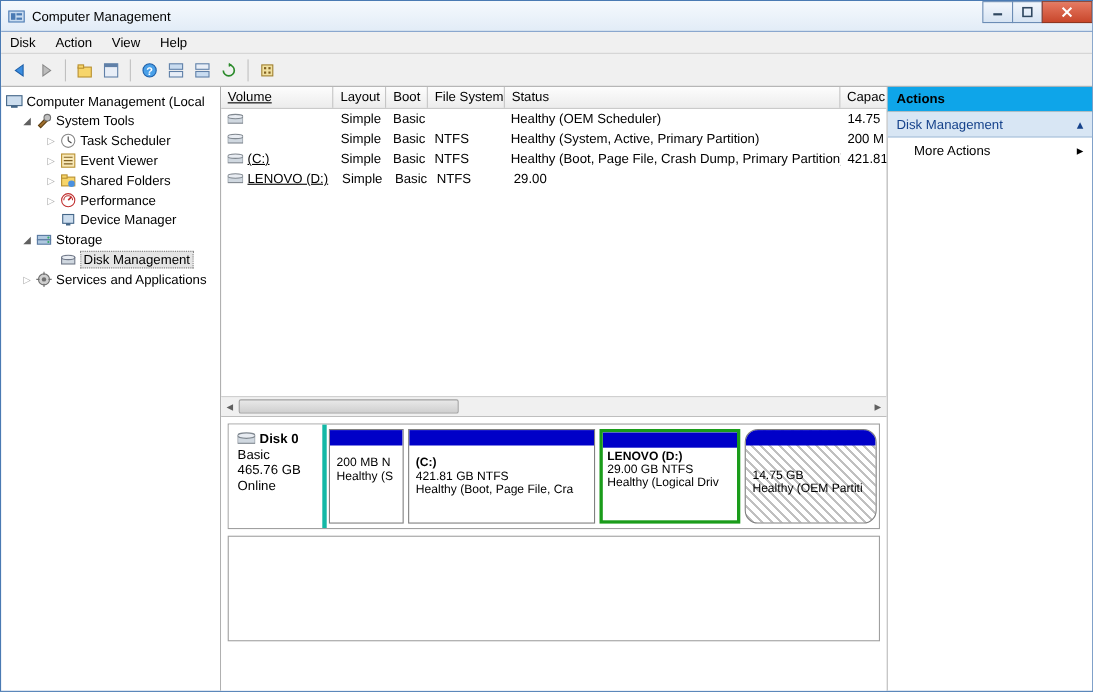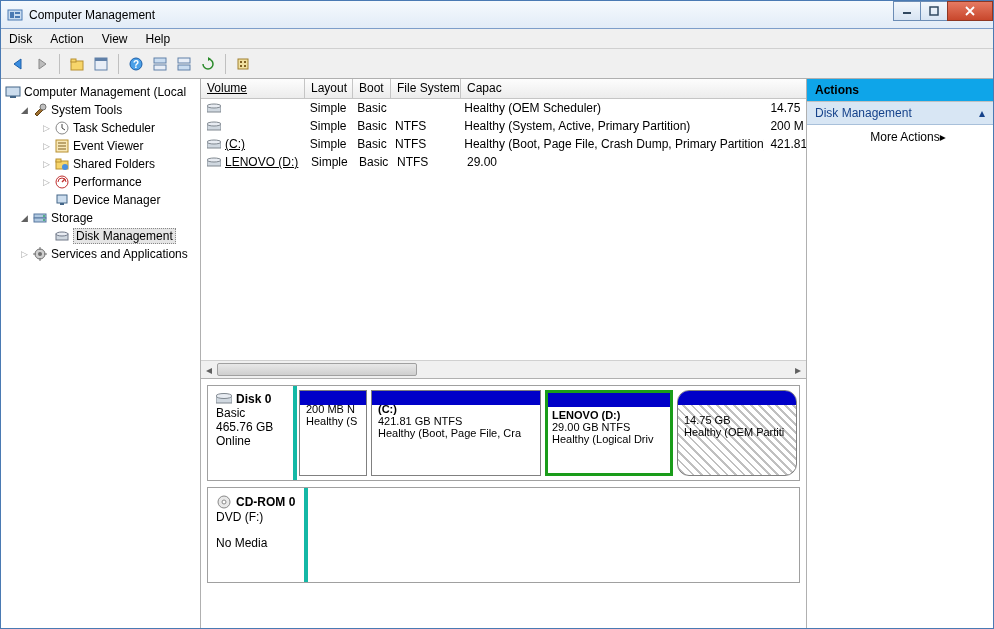--- a/index.html
+++ b/index.html
@@ -93,29 +93,29 @@
   .vl-scroll{height:18px;background:#f0f0f0;border-top:1px solid #d0d0d0;position:relative;}
   .vl-scroll .thumb{position:absolute;left:16px;top:2px;height:13px;width:200px;background:linear-gradient(#e8e8e8,#cfcfcf);border:1px solid #a0a0a0;border-radius:2px;}
   .vl-scroll .arr{position:absolute;top:0;width:16px;height:17px;display:flex;align-items:center;justify-content:center;color:#606060;}
   .vl-scroll .arr.l{left:0;} .vl-scroll .arr.r{right:0;}
   
   .disk-graph{flex:1;overflow:hidden;padding:0;background:#fff;}
   .disk-block{display:flex;border:1px solid #a0a0a0;margin:6px;}
   .disk-info{width:100px;padding:6px 8px;border-right:4px solid #14b8a6;background:#fff;}
   .disk-info .dname{font-weight:bold;display:flex;align-items:center;gap:4px;}
   .parts{flex:1;display:flex;}
-  .part{border:1px solid #808080;margin:4px 2px;position:relative;padding:12px 6px 4px 6px;font-size:11px;overflow:hidden;white-space:nowrap;}
+  .part{border:1px solid #808080;margin:4px 2px;position:relative;padding:24px 6px 4px 6px;font-size:11px;overflow:hidden;white-space:nowrap;}
   .part .phdr{position:absolute;left:0;right:0;top:0;height:14px;background:#0000c8;}
   .part.sel{border:3px solid #1a9c1a;padding:16px 4px 2px 4px;}
   .part .pname{font-weight:bold;}
   .part.hatch{background:repeating-linear-gradient(45deg,#fff,#fff 4px,#c0c0c0 4px,#c0c0c0 6px);border-radius:12px;}
   .actions-pane{width:186px;display:flex;flex-direction:column;}
   .ap-title{background:#0ea5e9;border-bottom:1px solid #c0c0c0;padding:4px 8px;font-weight:bold;}
   .ap-section{background:#d8e6f4;border-bottom:1px solid #a8c0da;padding:4px 8px;display:flex;justify-content:space-between;color:#15428b;}
-  .ap-item{padding:5px 8px 5px 24px;display:flex;justify-content:center;}
+  .ap-item{padding:5px 8px 5px 24px;display:flex;justify-content:space-between;}
   .vol-sel{background:#3399ff;color:#fff;padding:0 28px 0 2px;display:inline-block;}
   svg{display:block;}
 </style>
 </head>
 <body>
 
 <div class="titlebar">
   <span class="ic">
     <svg width="16" height="16">
         <rect x="1" y="3" width="14" height="10" fill="#c9dcf0" stroke="#4a7ab3"></rect>
@@ -324,20 +324,21 @@
   </div>
 
   <div class="center-pane">
 
     <div class="volume-list">
       <div class="vl-head">
         <div class="col-vol">Volume</div>
         <div class="col-lay">Layout</div>
         <div class="col-type">Boot</div>
         <div class="col-fs">File System</div>
+        <div class="col-stat">Status</div>
         <div class="col-cap" style="border-right:none">Capac</div>
       </div>
       <div class="vl-body">
         <div class="vl-row">
           <div class="col-vol">
               <span>
                 <svg width="14" height="12">
                   <rect x="0" y="4" width="14" height="6" fill="#d0d8e0" stroke="#808890"></rect>
                   <ellipse cx="7" cy="4" rx="7" ry="2" fill="#e8ecf2" stroke="#808890"></ellipse>
                 </svg>
@@ -441,34 +442,20 @@
           </div>
           <div class="part hatch" style="width:120px;">
             <div class="phdr"></div>
             <div style="height:11px;"></div>
             <div>14.75 GB</div>
             <div>Healthy (OEM Partiti</div>
           </div>
         </div>
       </div>
       <div class="disk-block" style="height:96px;">
-        <div class="disk-info">
-          <div class="dname">
-              <span>
-                <svg width="16" height="16">
-                  <circle cx="8" cy="8" r="6" fill="#e8e8e8" stroke="#888"></circle>
-                  <circle cx="8" cy="8" r="2" fill="#fff" stroke="#888"></circle>
-                </svg>
-              </span>
-              <span>CD-ROM 0</span>
-            </div>
-          <div>DVD (F:)</div>
-          <div style="height:12px;"></div>
-          <div>No Media</div>
-        </div>
         <div class="parts"></div>
       </div>
     </div>
   </div>
 
   <div class="actions-pane">
     <div class="ap-title">Actions</div>
     <div class="ap-section">
       <span>Disk Management</span>
       <span>▴</span>

